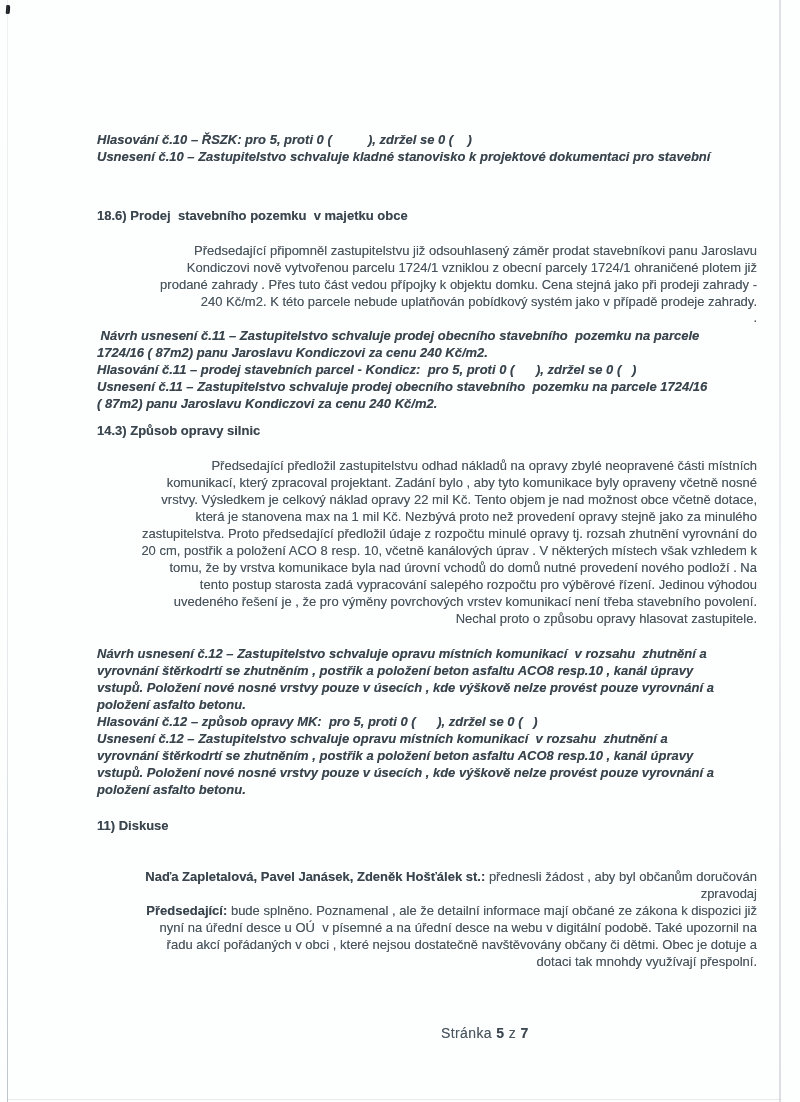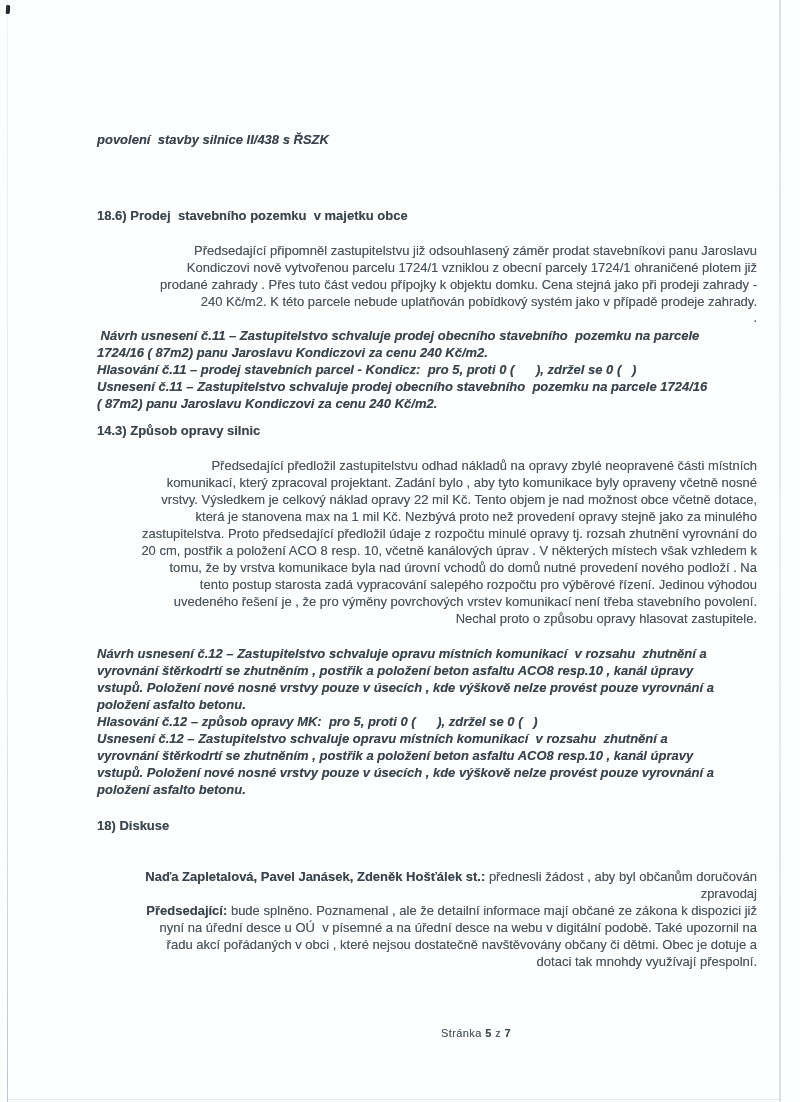--- a/index.html
+++ b/index.html
@@ -69,45 +69,45 @@
   }
   .heading {
     font-weight: bold;
     color: #3a454e;
   }
   .run-bold { font-weight: bold; color: #39444d; }
   .footer {
     position: absolute;
     left: 441px;
     top: 1025px;
-    font-size: 11px;
+    font-size: 14px;
     line-height: 17px;
     color: #4b565f;
     letter-spacing: 0.4px;
     white-space: pre;
     text-shadow: 0 0 0.5px rgba(70,85,95,0.5);
   }
   .footer .run-bold { font-weight: bold; color: #3d4851; }
 </style>
 </head>
 <body>
 
 <div class="scan-page">
   <div class="corner-mark"></div>
   <div class="edge-left"></div>
   <div class="edge-right"></div>
   <div class="edge-bottom"></div>
 
   <div id="doc">
-      <div class="block bold-italic" style="top: 131px;"><div class="line"><span>povolení  stavby silnice II/438 s ŘSZK</span></div></div>
+      <div class="block bold-italic" style="top: 131px;"><div class="line"><span>Hlasování č.10 – ŘSZK: pro 5, proti 0 (          ), zdržel se 0 (    )</span></div><div class="line"><span>Usnesení č.10 – Zastupitelstvo schvaluje kladné stanovisko k projektové dokumentaci pro stavební</span></div></div>
       <div class="block heading" style="top: 207px;"><div class="line"><span>18.6) Prodej  stavebního pozemku  v majetku obce</span></div></div>
       <div class="block body" style="top: 242px;"><div class="line"><span>Předsedající připomněl zastupitelstvu již odsouhlasený záměr prodat stavebníkovi panu Jaroslavu</span></div><div class="line"><span>Kondiczovi nově vytvořenou parcelu 1724/1 vzniklou z obecní parcely 1724/1 ohraničené plotem již</span></div><div class="line"><span>prodané zahrady . Přes tuto část vedou přípojky k objektu domku. Cena stejná jako při prodeji zahrady -</span></div><div class="line"><span>240 Kč/m2. K této parcele nebude uplatňován pobídkový systém jako v případě prodeje zahrady.</span></div></div>
       <div class="block body" style="top: 309px;"><div class="line"><span>.</span></div></div>
       <div class="block bold-italic" style="top: 327px;"><div class="line"><span> Návrh usnesení č.11 – Zastupitelstvo schvaluje prodej obecního stavebního  pozemku na parcele</span></div><div class="line"><span>1724/16 ( 87m2) panu Jaroslavu Kondiczovi za cenu 240 Kč/m2.</span></div><div class="line"><span>Hlasování č.11 – prodej stavebních parcel - Kondicz:  pro 5, proti 0 (      ), zdržel se 0 (   )</span></div><div class="line"><span>Usnesení č.11 – Zastupitelstvo schvaluje prodej obecního stavebního  pozemku na parcele 1724/16</span></div><div class="line"><span>( 87m2) panu Jaroslavu Kondiczovi za cenu 240 Kč/m2.</span></div></div>
       <div class="block heading" style="top: 422px;"><div class="line"><span>14.3) Způsob opravy silnic</span></div></div>
       <div class="block body" style="top: 457px;"><div class="line"><span>Předsedající předložil zastupitelstvu odhad nákladů na opravy zbylé neopravené části místních</span></div><div class="line"><span>komunikací, který zpracoval projektant. Zadání bylo , aby tyto komunikace byly opraveny včetně nosné</span></div><div class="line"><span>vrstvy. Výsledkem je celkový náklad opravy 22 mil Kč. Tento objem je nad možnost obce včetně dotace,</span></div><div class="line"><span>která je stanovena max na 1 mil Kč. Nezbývá proto než provedení opravy stejně jako za minulého</span></div><div class="line"><span>zastupitelstva. Proto předsedající předložil údaje z rozpočtu minulé opravy tj. rozsah zhutnění vyrovnání do</span></div><div class="line"><span>20 cm, postřik a položení ACO 8 resp. 10, včetně kanálových úprav . V některých místech však vzhledem k</span></div><div class="line"><span>tomu, že by vrstva komunikace byla nad úrovní vchodů do domů nutné provedení nového podloží . Na</span></div><div class="line"><span>tento postup starosta zadá vypracování salepého rozpočtu pro výběrové řízení. Jedinou výhodou</span></div><div class="line"><span>uvedeného řešení je , že pro výměny povrchových vrstev komunikací není třeba stavebního povolení.</span></div><div class="line"><span>Nechal proto o způsobu opravy hlasovat zastupitele.</span></div></div>
       <div class="block bold-italic" style="top: 645px;"><div class="line"><span>Návrh usnesení č.12 – Zastupitelstvo schvaluje opravu místních komunikací  v rozsahu  zhutnění a</span></div><div class="line"><span>vyrovnání štěrkodrtí se zhutněním , postřik a položení beton asfaltu ACO8 resp.10 , kanál úpravy</span></div><div class="line"><span>vstupů. Položení nové nosné vrstvy pouze v úsecích , kde výškově nelze provést pouze vyrovnání a</span></div><div class="line"><span>položení asfalto betonu.</span></div><div class="line"><span>Hlasování č.12 – způsob opravy MK:  pro 5, proti 0 (      ), zdržel se 0 (   )</span></div><div class="line"><span>Usnesení č.12 – Zastupitelstvo schvaluje opravu místních komunikací  v rozsahu  zhutnění a</span></div><div class="line"><span>vyrovnání štěrkodrtí se zhutněním , postřik a položení beton asfaltu ACO8 resp.10 , kanál úpravy</span></div><div class="line"><span>vstupů. Položení nové nosné vrstvy pouze v úsecích , kde výškově nelze provést pouze vyrovnání a</span></div><div class="line"><span>položení asfalto betonu.</span></div></div>
-      <div class="block heading" style="top: 817px;"><div class="line"><span>18) Diskuse</span></div></div>
+      <div class="block heading" style="top: 817px;"><div class="line"><span>11) Diskuse</span></div></div>
       <div class="block body" style="top: 868px;"><div class="line"><span class="run-bold">Naďa Zapletalová, Pavel Janásek, Zdeněk Hošťálek st.:</span><span> přednesli žádost , aby byl občanům doručován</span></div><div class="line"><span>zpravodaj</span></div><div class="line"><span class="run-bold">Předsedající:</span><span> bude splněno. Poznamenal , ale že detailní informace mají občané ze zákona k dispozici již</span></div><div class="line"><span>nyní na úřední desce u OÚ  v písemné a na úřední desce na webu v digitální podobě. Také upozornil na</span></div><div class="line"><span>řadu akcí pořádaných v obci , které nejsou dostatečně navštěvovány občany či dětmi. Obec je dotuje a</span></div><div class="line"><span>dotaci tak mnohdy využívají přespolní.</span></div></div>
     </div>
 
   <div class="footer" id="footer"><span>Stránka </span><span class="run-bold">5</span><span> z </span><span class="run-bold">7</span></div>
 </div>
 
 </body></html>

